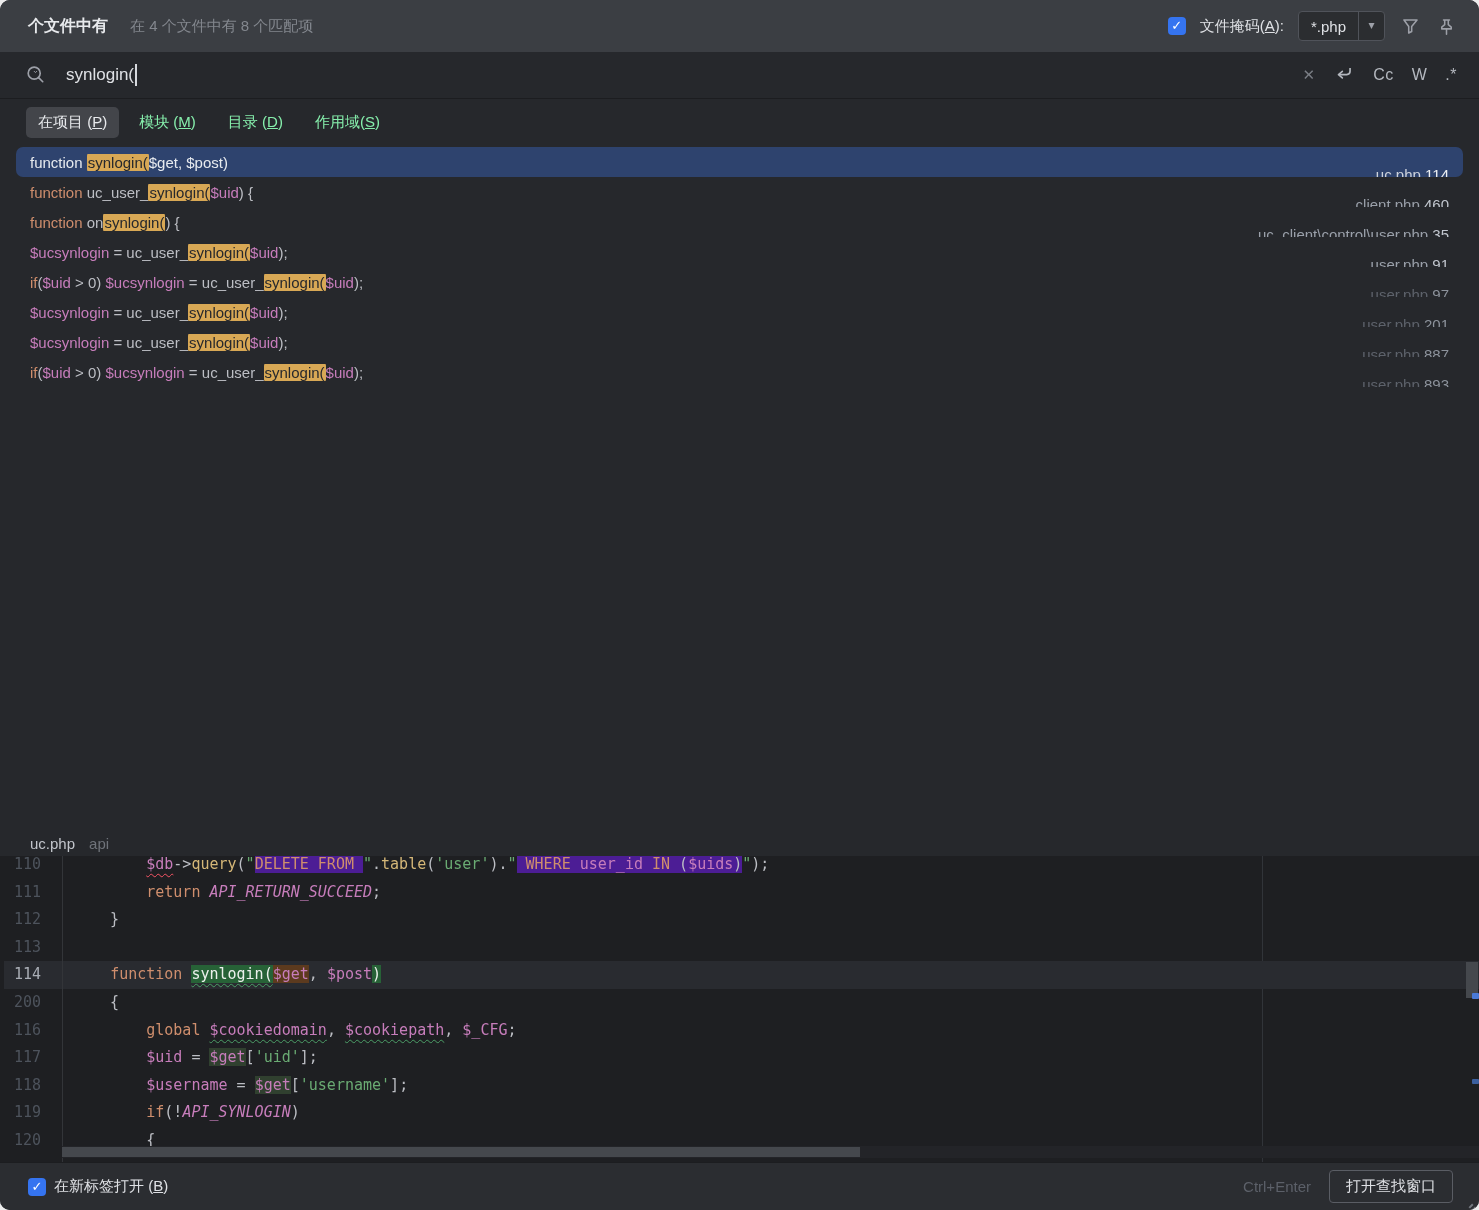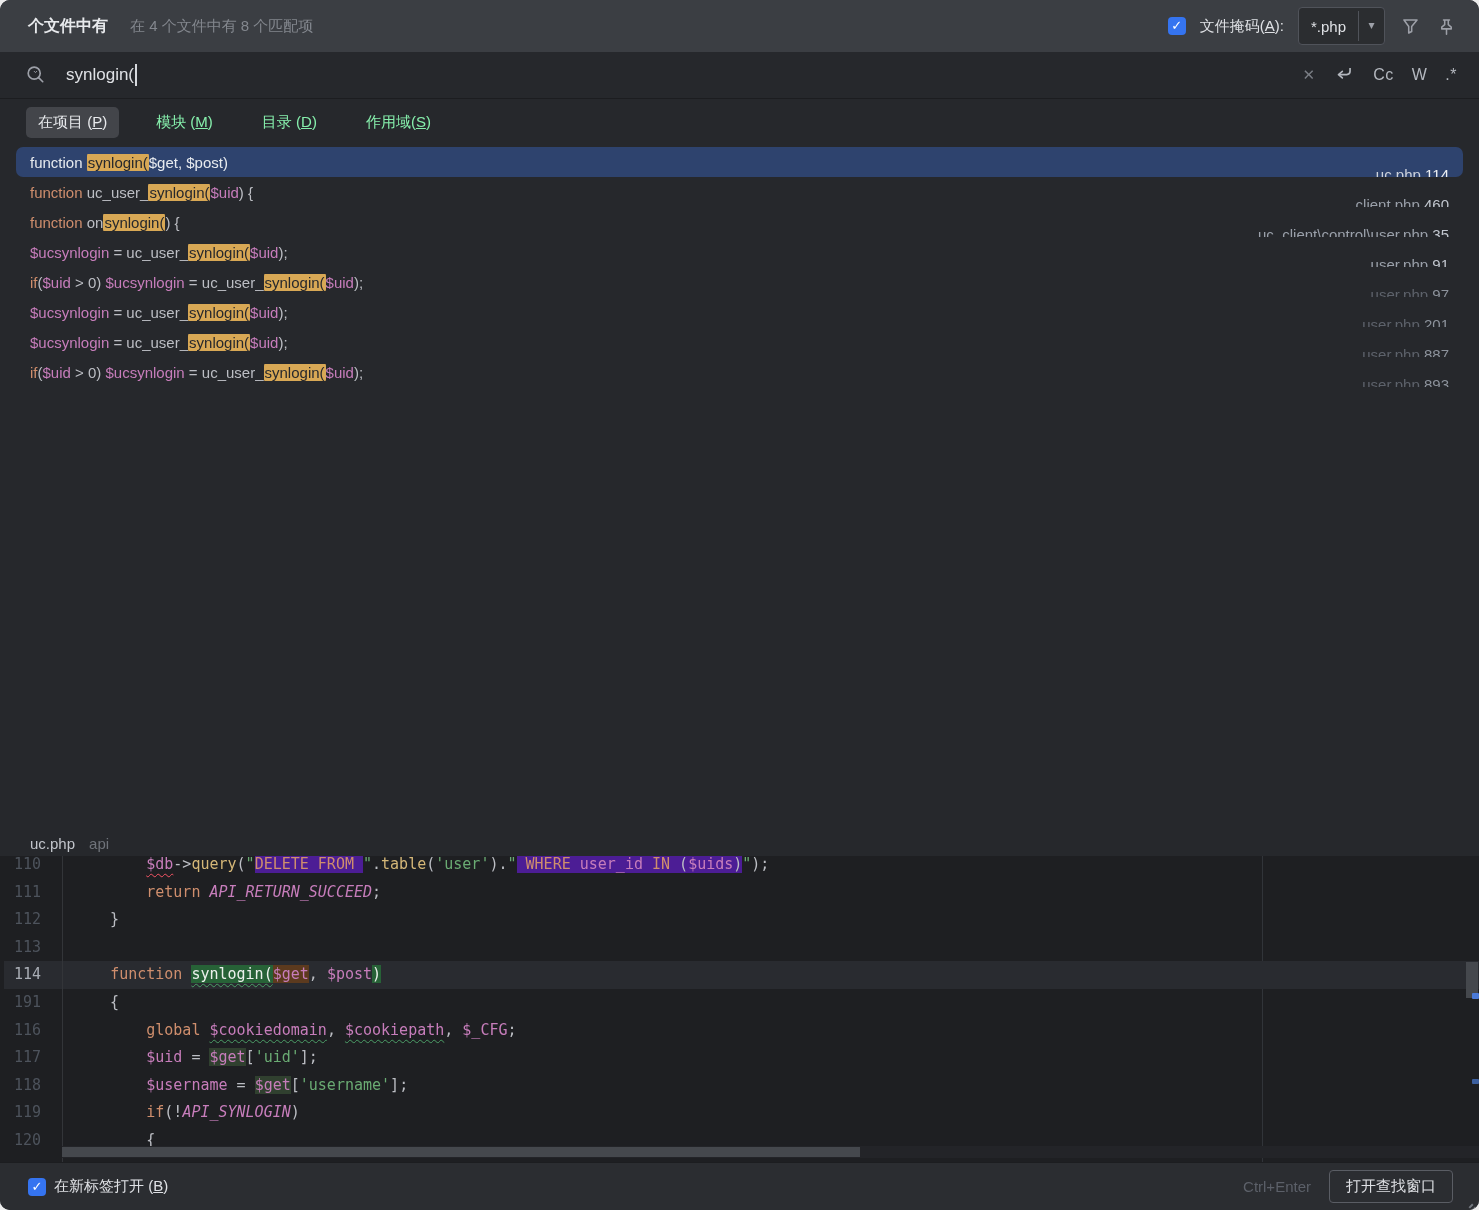--- a/index.html
+++ b/index.html
@@ -9,34 +9,34 @@
     border-radius:10px; overflow:hidden; color:#bcbec4;
   }
   
   #titlebar { position:absolute; top:0; left:0; right:0; height:52px; background:#3b3e43; display:flex; align-items:center; }
   .title { font-weight:bold; font-size:16px; color:#e8eaed; margin-left:28px; }
   .summary { font-size:15px; color:#83878e; margin-left:22px; }
   .header-right { position:absolute; right:22px; display:flex; align-items:center; gap:14px; }
   .checkbox { width:18px; height:18px; background:#3574f0; border-radius:4px; color:#fff; font-size:13px; line-height:18px; text-align:center; }
   .mask-label { font-size:15px; color:#dfe1e5; }
   .mn { text-decoration:underline; }
-  .combo { display:flex; align-items:center; height:38px; background:#2b2d30; border:1px solid #50535a; border-radius:4px; overflow:hidden; }
+  .combo { display:flex; align-items:center; height:30px; background:#2b2d30; border:1px solid #50535a; border-radius:4px; overflow:hidden; }
   .combo .val { padding:0 12px; font-size:15px; color:#dfe1e5; }
   .combo .arrow { width:26px; height:30px; border-left:1px solid #50535a; color:#9da0a8; text-align:center; line-height:28px; font-size:12px; }
   .tool-icon { width:22px; height:22px; display:flex; align-items:center; justify-content:center; }
   
   #searchrow { position:absolute; top:52px; left:0; right:0; height:47px; background:#26282c; border-bottom:1px solid #1c1d20; display:flex; align-items:center; }
   .search-icon-wrap { margin-left:24px; display:flex; align-items:center; color:#9da0a8; }
   .query { margin-left:18px; font-size:17px; color:#dfe1e5; display:flex; align-items:center; }
   .caret { display:inline-block; width:1.5px; height:22px; background:#d6d9de; margin-left:1px; }
   .search-opts { position:absolute; right:22px; display:flex; align-items:center; gap:18px; font-size:16px; color:#b4b8bf; }
   .opt-clear { color:#7a7e85; font-size:15px; }
   .opt-text { letter-spacing:0.5px; }
   
-  #scopes { position:absolute; top:99px; left:0; right:0; height:47px; display:flex; align-items:center; gap:25px; padding-left:26px; }
+  #scopes { position:absolute; top:99px; left:0; right:0; height:47px; display:flex; align-items:center; gap:8px; padding-left:26px; }
   .scope { font-size:15px; color:#86efac; padding:6px 12px; border-radius:5px; }
   .scope.selected { background:#43454a; color:#e8eaed; }
   
   #results { position:absolute; top:147px; left:0; right:0; }
   .result-row { position:relative; height:30px; margin:0 16px; border-radius:7px; display:flex; align-items:center; padding:0 14px; font-size:15px; white-space:pre; overflow:hidden; }
   .result-row.selected { background:#2e436e; }
   .snippet { flex:1 1 auto; overflow:hidden; white-space:pre; }
   .fileref { flex:0 0 auto; margin-left:20px;margin-top:24px; }
   .fname { color:#9aa0aa; } .fline { color:#c2c7cf; }
   .result-row.selected .fname { color:#ced3db; } .result-row.selected .fline { color:#eceef1; }
@@ -162,21 +162,21 @@
   </div>
 
   <div id="editor">
     <div id="margin-guide"></div>
     <div id="code-area">
         <div class="code-line"><span class="lnum">110</span><span class="ltext"><span class="seg pl">        </span><span class="seg var err">$db</span><span class="seg pl">-&gt;</span><span class="seg fn">query</span><span class="seg pl">(</span><span class="seg str">"</span><span class="seg sqlkw sqlbg">DELETE FROM</span><span class="seg sqlbg"> </span><span class="seg str">"</span><span class="seg pl">.</span><span class="seg fn">table</span><span class="seg pl">(</span><span class="seg str">'user'</span><span class="seg pl">)</span><span class="seg pl">.</span><span class="seg str">"</span><span class="seg sqlbg"> </span><span class="seg sqlkw sqlbg">WHERE</span><span class="seg sqlbg"> </span><span class="seg var sqlbg">user_id</span><span class="seg sqlbg"> </span><span class="seg sqlkw sqlbg">IN</span><span class="seg pl sqlbg"> (</span><span class="seg var sqlbg">$uids</span><span class="seg pl sqlbg">)</span><span class="seg str">"</span><span class="seg pl">);</span></span></div>
         <div class="code-line"><span class="lnum">111</span><span class="ltext"><span class="seg pl">        </span><span class="seg kw">return</span><span class="seg pl"> </span><span class="seg cn">API_RETURN_SUCCEED</span><span class="seg pl">;</span></span></div>
         <div class="code-line"><span class="lnum">112</span><span class="ltext"><span class="seg pl">    }</span></span></div>
         <div class="code-line"><span class="lnum">113</span><span class="ltext"><span class="seg pl"></span></span></div>
         <div class="code-line current"><span class="lnum">114</span><span class="ltext"><span class="seg pl">    </span><span class="seg kw">function</span><span class="seg pl"> </span><span class="seg mcur spell">synlogin(</span><span class="seg var wrhl">$get</span><span class="seg pl">, </span><span class="seg var">$post</span><span class="seg mcur">)</span></span></div>
-        <div class="code-line"><span class="lnum">191</span><span class="ltext"><span class="seg pl">    {</span></span></div>
+        <div class="code-line"><span class="lnum">200</span><span class="ltext"><span class="seg pl">    {</span></span></div>
         <div class="code-line"><span class="lnum">116</span><span class="ltext"><span class="seg pl">        </span><span class="seg kw">global</span><span class="seg pl"> </span><span class="seg var spell">$cookiedomain</span><span class="seg pl">, </span><span class="seg var spell">$cookiepath</span><span class="seg pl">, </span><span class="seg var">$_CFG</span><span class="seg pl">;</span></span></div>
         <div class="code-line"><span class="lnum">117</span><span class="ltext"><span class="seg pl">        </span><span class="seg var">$uid</span><span class="seg pl"> = </span><span class="seg var usehl">$get</span><span class="seg pl">[</span><span class="seg str">'uid'</span><span class="seg pl">]</span><span class="seg pl">;</span></span></div>
         <div class="code-line"><span class="lnum">118</span><span class="ltext"><span class="seg pl">        </span><span class="seg var">$username</span><span class="seg pl"> = </span><span class="seg var usehl">$get</span><span class="seg pl">[</span><span class="seg str">'username'</span><span class="seg pl">]</span><span class="seg pl">;</span></span></div>
         <div class="code-line"><span class="lnum">119</span><span class="ltext"><span class="seg pl">        </span><span class="seg kw">if</span><span class="seg pl">(!</span><span class="seg cn">API_SYNLOGIN</span><span class="seg pl">)</span></span></div>
         <div class="code-line"><span class="lnum">120</span><span class="ltext"><span class="seg pl">        {</span></span></div>
       </div>
     <div id="gutter-border"></div>
     <div id="hscroll">
         <div class="thumb"></div>
       </div>

